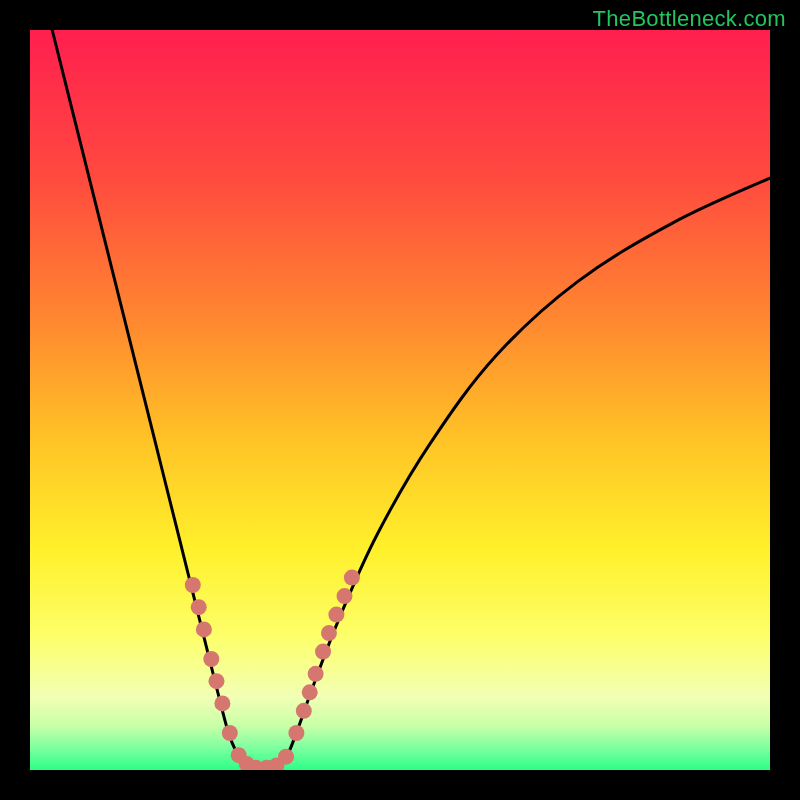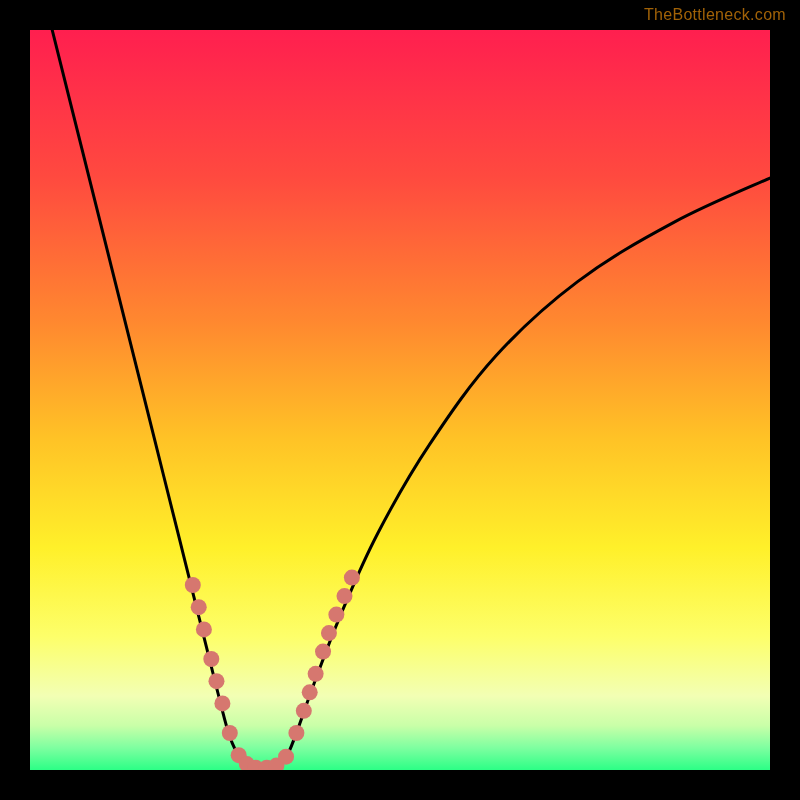--- a/index.html
+++ b/index.html
@@ -22,22 +22,22 @@
     position: absolute;
     top: 30px; left: 30px;
     width: 740px; height: 740px;
     overflow: hidden;
   }
   svg { display: block; }
   .watermark {
     position: absolute;
     top: 6px;
     right: 14px;
-    color: #a16207;
-    font-size: 16px;
+    color: #22c55e;
+    font-size: 22px;
     font-weight: 500;
     letter-spacing: 0.3px;
   }
 </style>
 </head>
 <body>
 
 <div class="frame"></div>
 
 <div class="plot">

